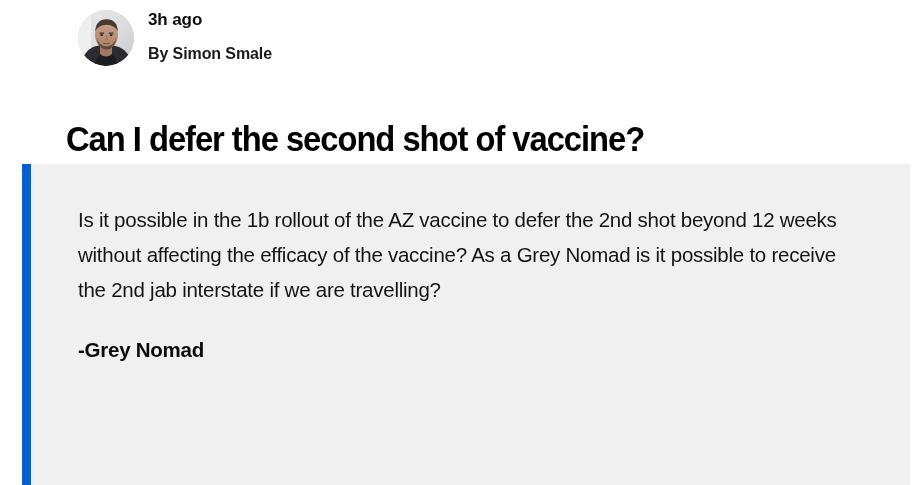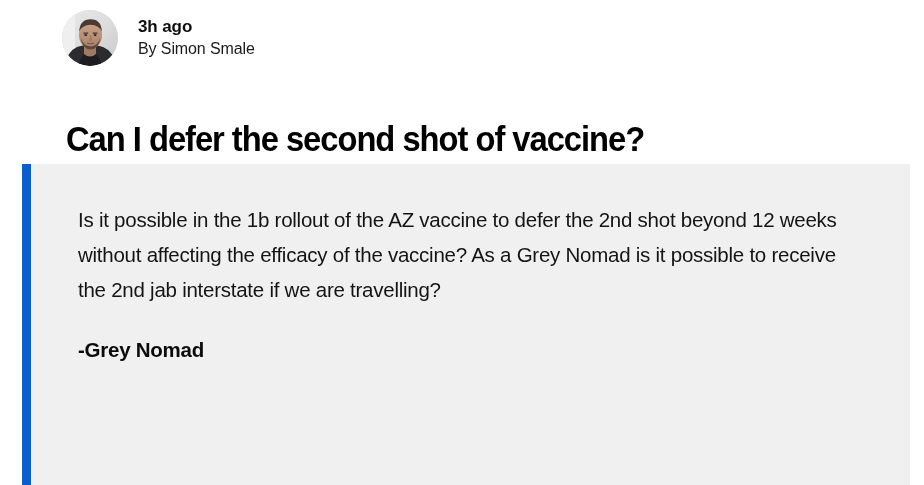--- a/index.html
+++ b/index.html
@@ -19,25 +19,25 @@
   .page {
     position: relative;
     width: 924px;
     height: 485px;
     background: #ffffff;
   }
 
   
   .byline-row {
     position: absolute;
-    left: 62px;
+    left: 78px;
     top: 10px;
     display: flex;
-    align-items: center;
-    gap: 20px;
+    align-items: flex-start;
+    gap: 14px;
   }
 
   .avatar {
     width: 56px;
     height: 56px;
     border-radius: 50%;
     overflow: hidden;
     flex: 0 0 auto;
     background: #d9d9da;
     position: relative;
@@ -51,24 +51,24 @@
     line-height: 1.18;
   }
   .timestamp {
     font-size: 17px;
     font-weight: bold;
     letter-spacing: -0.1px;
     color: #0e0e0e;
   }
   .author {
     font-size: 16px;
-    font-weight: normal;
+    font-weight: bold;
     letter-spacing: -0.1px;
     color: #1a1a1a;
-    margin-top: 3px;
+    margin-top: 15px;
   }
 
   
   .headline {
     position: absolute;
     left: 66px;
     top: 96px;
     width: 800px;
     font-family: "Liberation Sans Narrow", "Liberation Sans", sans-serif;
     font-size: 35px;

